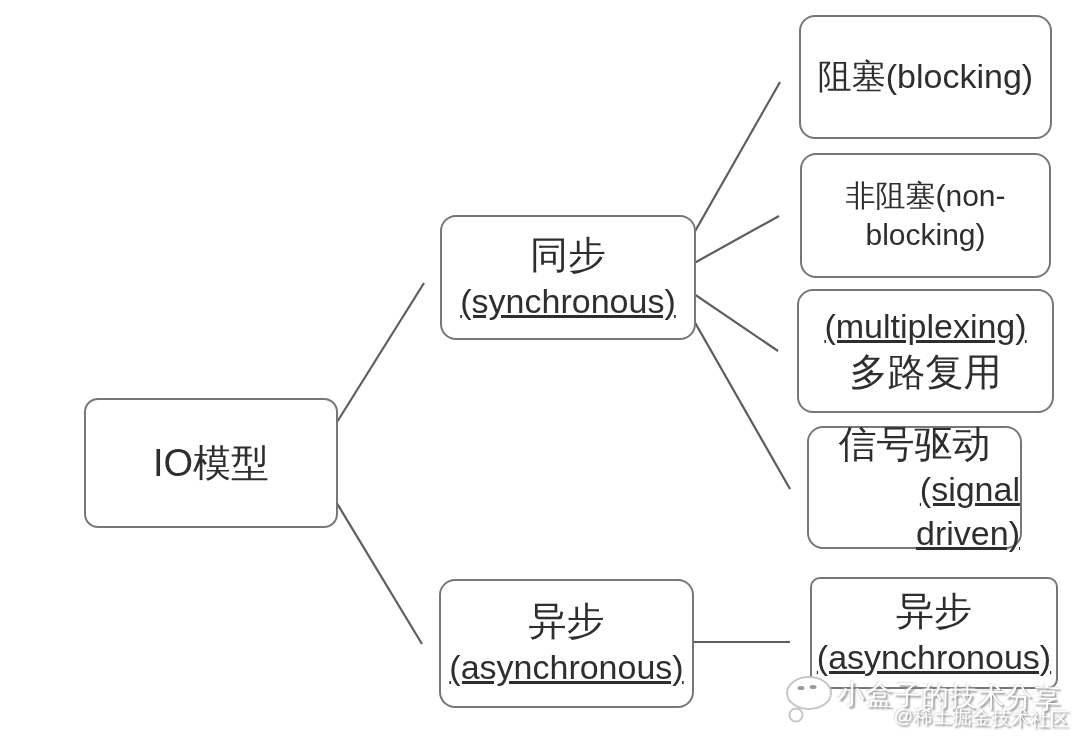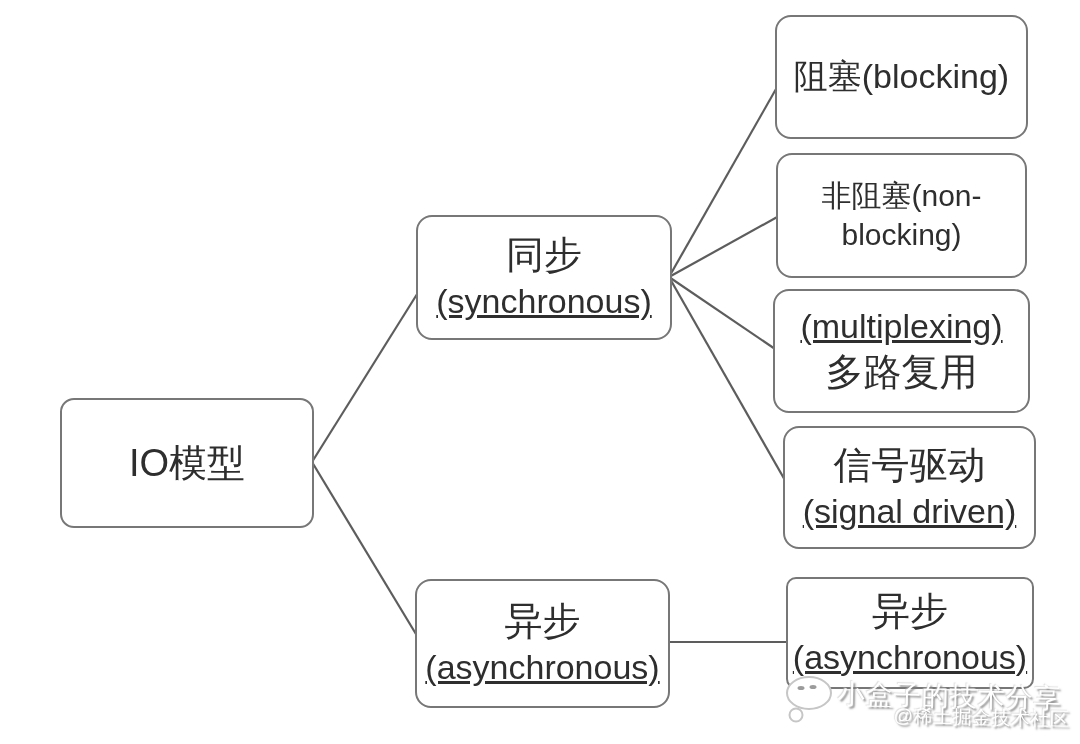--- a/index.html
+++ b/index.html
@@ -23,31 +23,32 @@
   .node{
     position:absolute;
     background:var(--box-fill);
     border:2.5px solid var(--box-border);
     border-radius:16px;
     display:flex;flex-direction:column;
     align-items:center;justify-content:center;
     color:var(--text);
     text-align:right;
     line-height:1.28;
+    margin-left:24px;
   }
   .line.zh{font-size:38px;}
   .line.en{font-size:34px;text-decoration:underline;}
   .line.mixed{font-size:34px;}
   .node-nonblocking .line.mixed{font-size:30px;}
   .node-root        {left:60px;  top:398px; width:254px; height:130px;border-radius:14px;}
   .node-sync        {left:416px; top:215px; width:256px; height:125px;}
   .node-blocking    {left:775px; top:15px;  width:253px; height:124px;}
   .node-nonblocking {left:776px; top:153px; width:251px; height:125px;}
   .node-multiplexing{left:773px; top:289px; width:257px; height:124px;}
-  .node-signal      {left:783px; top:426px; width:253px; height:123px;}
+  .node-signal      {left:783px; top:426px; width:215px; height:123px;}
   .node-async1      {left:415px; top:579px; width:255px; height:129px;}
   .node-async2      {left:786px; top:577px; width:248px; height:112px; border-radius:10px;}
   .watermark{position:absolute;left:0;top:0;width:1080px;height:744px;pointer-events:none;}
   .wm-icon{position:absolute;left:782px;top:672px;}
   .wm-line1{
     position:absolute;left:838px;top:676px;
     font-size:27px;letter-spacing:1px;white-space:nowrap;
     color:#ffffff;
     text-shadow:2px 2px 2px rgba(125,125,125,0.85), -1px -1px 1px rgba(195,195,195,0.55);
     transform:rotate(1.2deg);transform-origin:left top;

